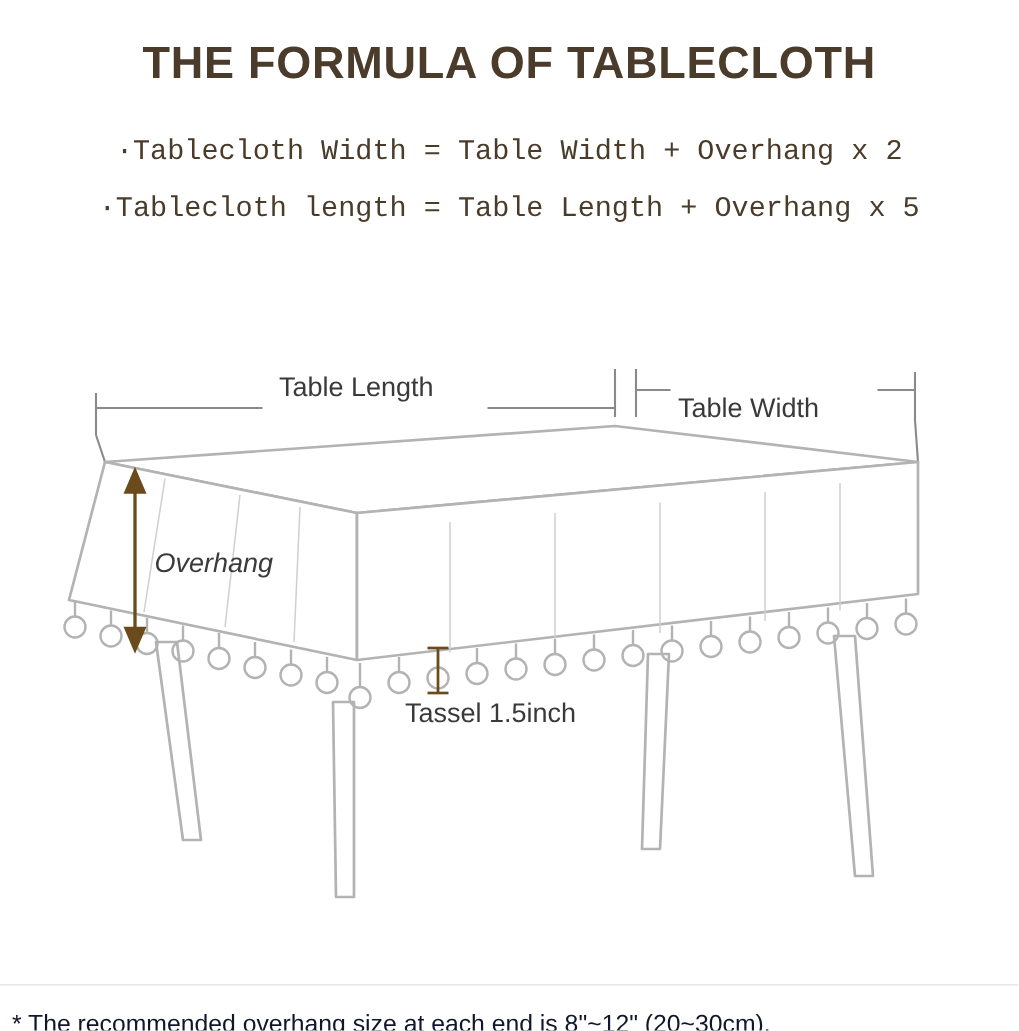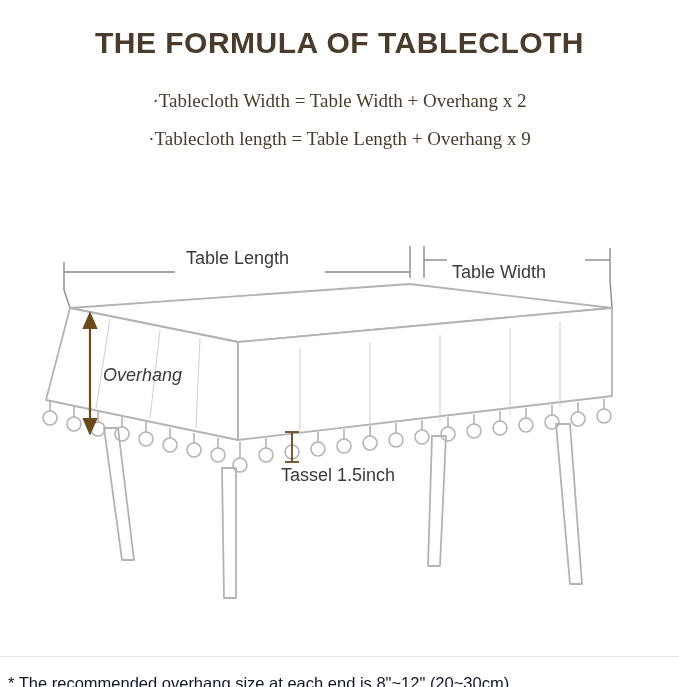--- a/index.html
+++ b/index.html
@@ -33,21 +33,21 @@
     color: #4a3b2a;
     font-family: "Liberation Sans", sans-serif;
   }
   .formula-line {
     position: absolute;
     left: 0;
     width: 679px;
     text-align: center;
     font-size: 19px;
     color: #4a3b2a;
-    font-family: Liberation Serif, serif;
+    font-family: Liberation Mono, monospace;
   }
   #formula1 { top: 70px; }
   #formula2 { top: 108px; }
 
   .diagram {
     position: absolute;
     top: 180px;
     left: 0;
     width: 679px;
     height: 440px;
@@ -55,21 +55,21 @@
   .label {
     position: absolute;
     font-size: 18px;
     color: #3a3a3a;
     font-family: "Liberation Sans", sans-serif;
     white-space: nowrap;
   }
   #label-table-length { top: 48px; left: 186px; }
   #label-table-width  { top: 62px; left: 452px; }
   #label-overhang     { top: 165px; left: 103px; font-style: italic; }
-  #label-tassel       { top: 265px; left: 281px; text-align: right; }
+  #label-tassel       { top: 265px; left: 270px; text-align: right; }
 
   .footnote {
     position: absolute;
     bottom: 14px;
     left: 8px;
     width: 665px;
     font-size: 16.5px;
     color: #0f172a;
     font-family: "Liberation Sans", sans-serif;
   }
@@ -83,21 +83,21 @@
   }
 </style>
 </head>
 <body>
 
 <div id="page">
 
   <div class="title">THE FORMULA OF TABLECLOTH</div>
 
   <div class="formula-line" id="formula1">·Tablecloth Width = Table Width  + Overhang x 2</div>
-  <div class="formula-line" id="formula2">·Tablecloth length = Table Length + Overhang x 9</div>
+  <div class="formula-line" id="formula2">·Tablecloth length = Table Length + Overhang x 5</div>
 
   <div class="diagram">
     <svg width="679" height="440" viewBox="0 0 679 440">
 
       <g stroke="#8a8a8a" stroke-width="1.4" fill="none">
 
         <line x1="64" y1="72" x2="175" y2="72"></line>
         <line x1="325" y1="72" x2="410" y2="72"></line>
 
         <line x1="64" y1="62" x2="64" y2="90"></line>

